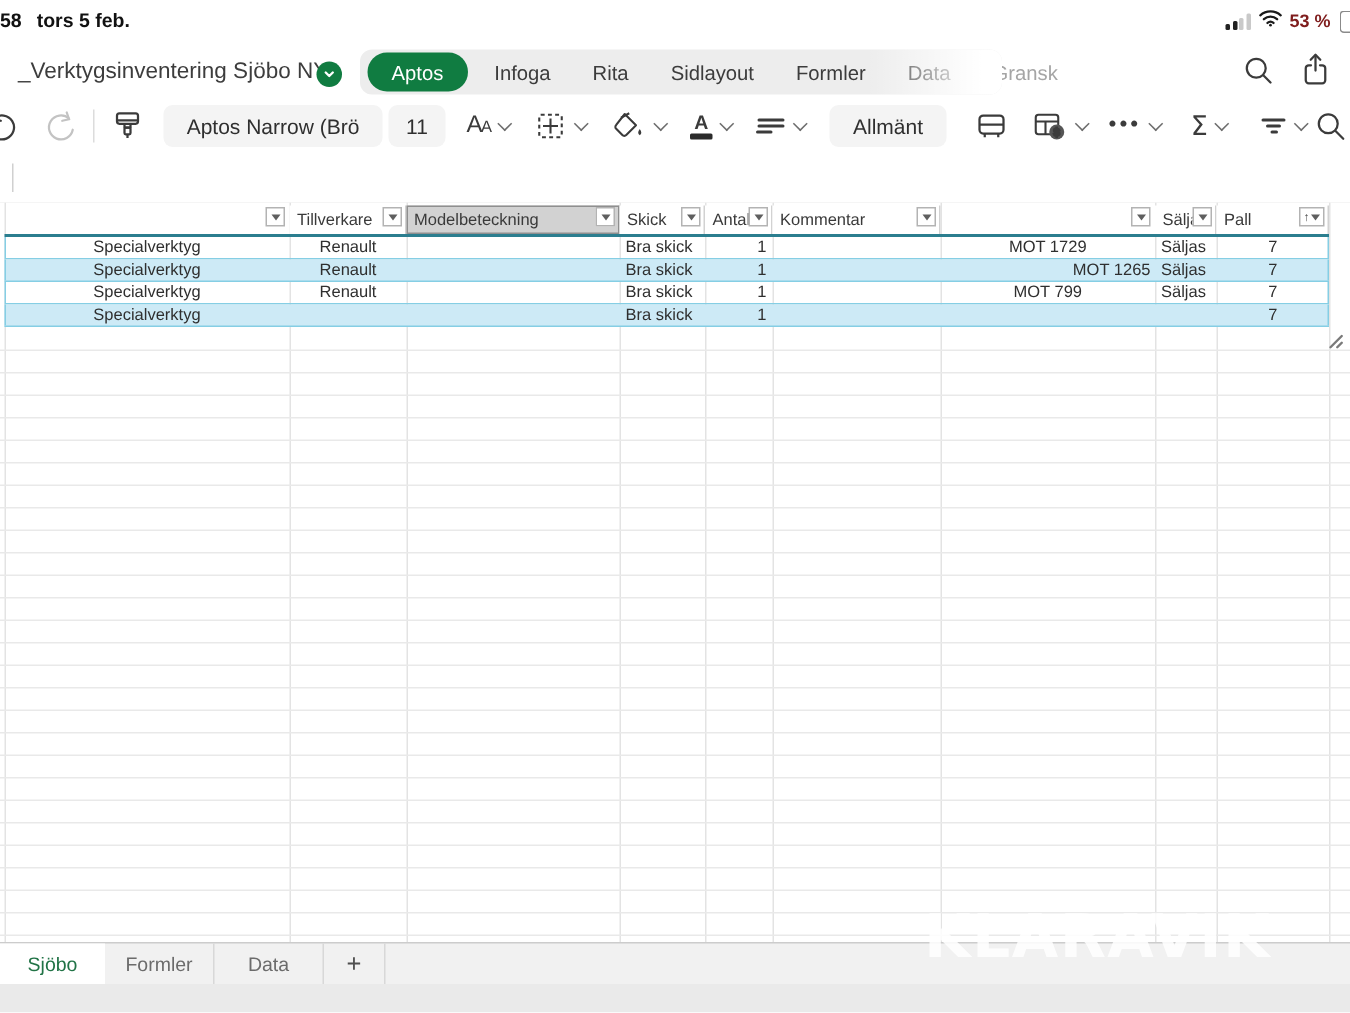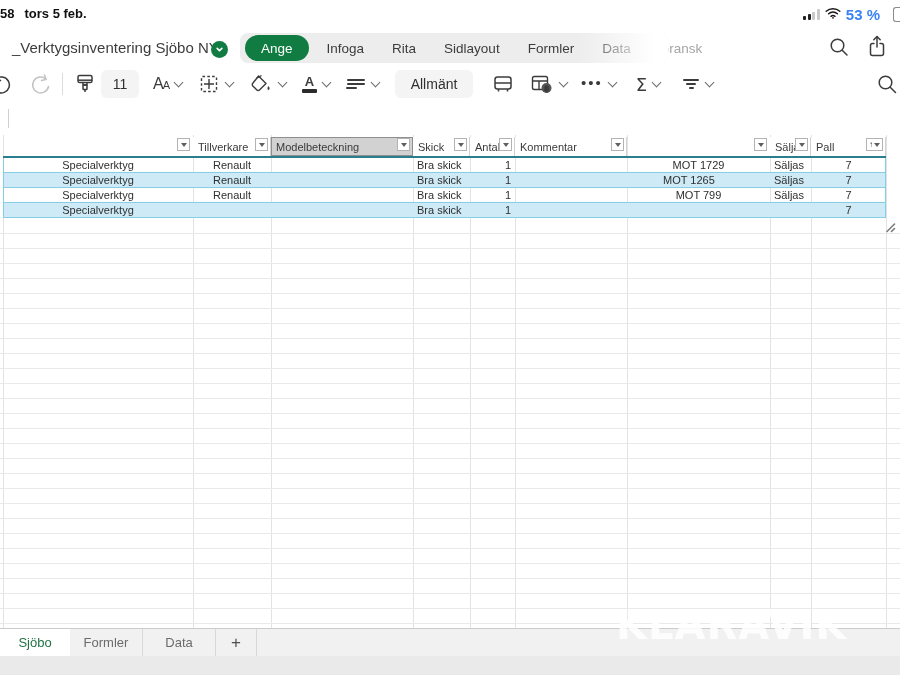--- a/index.html
+++ b/index.html
@@ -5,21 +5,21 @@
   html,body{margin:0;padding:0;}
   body{
     width:900px;height:675px;position:relative;overflow:hidden;
     background:#ffffff;font-family:"Liberation Sans", sans-serif;
     -webkit-font-smoothing:antialiased;
   }
   
   .status-bar{position:absolute;left:0;top:0;width:900px;height:28px;}
   .status-left{position:absolute;left:0;top:6px;font-size:13px;font-weight:700;color:#111;display:flex;gap:10px;}
   .status-right{position:absolute;right:0;top:5px;display:flex;align-items:center;gap:5px;}
-  .batt-pct{font-size:15px;font-weight:600;color:#3b82f6;margin-right:8px;}
+  .batt-pct{font-size:12px;font-weight:600;color:#7f1d1d;margin-right:1px;}
   .batt-stub{width:12px;height:13px;border:1px solid #8a8a8a;border-right:none;border-radius:3px 0 0 3px;margin-right:-6px;}
   .cellbars{display:flex;align-items:flex-end;gap:1.5px;height:11px;}
   .cellbars i{display:block;width:3px;border-radius:1px;}
   .cb1{height:4px;background:#222;} .cb2{height:6px;background:#222;}
   .cb3{height:8px;background:#c9c9c9;} .cb4{height:11px;background:#c9c9c9;}
   
   .title-row{position:absolute;left:0;top:30px;width:900px;height:36px;}
   .doc-title{position:absolute;left:12px;top:9px;font-size:15px;color:#3d3d3d;}
   .title-badge{position:absolute;left:211px;top:11px;width:17px;height:17px;border-radius:50%;background:#107C41;display:flex;align-items:center;justify-content:center;}
   .ribbon-strip{position:absolute;left:240px;top:3px;width:428px;height:30px;background:#ededed;border-radius:8px;display:flex;align-items:center;}
@@ -104,21 +104,21 @@
 </div>
 
 <div class="title-row">
   <span class="doc-title">_Verktygsinventering Sjöbo NY</span>
   <span class="title-badge">
     <svg width="11" height="11" viewBox="0 0 14 14" fill="none" stroke="#fff" stroke-width="2" stroke-linecap="round" stroke-linejoin="round">
         <path d="M4 5.5 L7 8.5 L10 5.5"></path>
       </svg>
   </span>
   <div class="ribbon-strip">
-    <span class="ribbon-tab active">Ange</span>
+    <span class="ribbon-tab active">Aptos</span>
     <span class="ribbon-tab">Infoga</span>
     <span class="ribbon-tab">Rita</span>
     <span class="ribbon-tab">Sidlayout</span>
     <span class="ribbon-tab">Formler</span>
     <span class="ribbon-tab">Data</span>
     <span class="ribbon-tab faded">Gransk</span>
     <span class="ribbon-fade"></span>
   </div>
   <span class="top-search">
     <svg width="22" height="22" viewBox="0 0 22 22" fill="none" stroke="#3b3b3b" stroke-width="1.5">
@@ -151,20 +151,21 @@
   <span class="vdiv"></span>
   <span class="tb">
     <svg width="24" height="24" viewBox="0 0 24 24" fill="none" stroke="#3b3b3b" stroke-width="1.5" stroke-linejoin="round">
       <rect x="5" y="3.5" width="14" height="7" rx="1.6"></rect>
         <path d="M5 8.2 H19"></path>
         <path d="M10 10.5 v2.5 h4 v-2.5"></path>
         <rect x="10" y="13" width="4" height="4.5" rx="0.8"></rect>
         <path d="M12 17.5 v2.5"></path>
     </svg>
   </span>
+  <span class="pillbox fontname">Aptos Narrow (Brö</span>
   <span class="pillbox fontsize">11</span>
   <span class="tb" style="margin-left:14px;">
     <span class="aa-icon">A<small>A</small></span>
       <span class="chev"></span>
   </span>
   <span class="tb" style="margin-left:16px;">
     <svg width="22" height="22" viewBox="0 0 22 22" fill="none" stroke="#3b3b3b" stroke-width="1.4">
       <rect x="3.5" y="3.5" width="15" height="15" rx="1" stroke-dasharray="2.6 2.2"></rect>
         <path d="M11 6 V16 M6 11 H16"></path>
     </svg>
@@ -341,21 +342,21 @@
     </div>
     <div class="data-row banded" style="top: 38px;">
       <span class="edge" style="left: 0px;"></span>
       <span class="edge" style="left: 882px;"></span>
       <span class="cellv" style="left: 0px; width: 190px; text-align: center;">Specialverktyg</span>
       <span class="cellv" style="left: 190px; width: 78px; text-align: center;">Renault</span>
       <span class="cellv" style="left: 268px; width: 142px; text-align: center;"></span>
       <span class="cellv" style="left: 410px; width: 57px; text-align: left;">Bra skick</span>
       <span class="cellv" style="left: 467px; width: 45px; text-align: right;">1</span>
       <span class="cellv" style="left: 512px; width: 112px; text-align: left;"></span>
-      <span class="cellv" style="left: 656px; width: 143px; text-align: left;">MOT 1265</span>
+      <span class="cellv" style="left: 625px; width: 143px; text-align: right;">MOT 1265</span>
       <span class="cellv" style="left: 767px; width: 41px; text-align: left;">Säljas</span>
       <span class="cellv" style="left: 808px; width: 75px; text-align: center;">7</span>
     </div>
     <div class="data-row" style="top: 53px;">
       <span class="edge" style="left: 0px;"></span>
       <span class="edge" style="left: 882px;"></span>
       <span class="cellv" style="left: 0px; width: 190px; text-align: center;">Specialverktyg</span>
       <span class="cellv" style="left: 190px; width: 78px; text-align: center;">Renault</span>
       <span class="cellv" style="left: 268px; width: 142px; text-align: center;"></span>
       <span class="cellv" style="left: 410px; width: 57px; text-align: left;">Bra skick</span>

